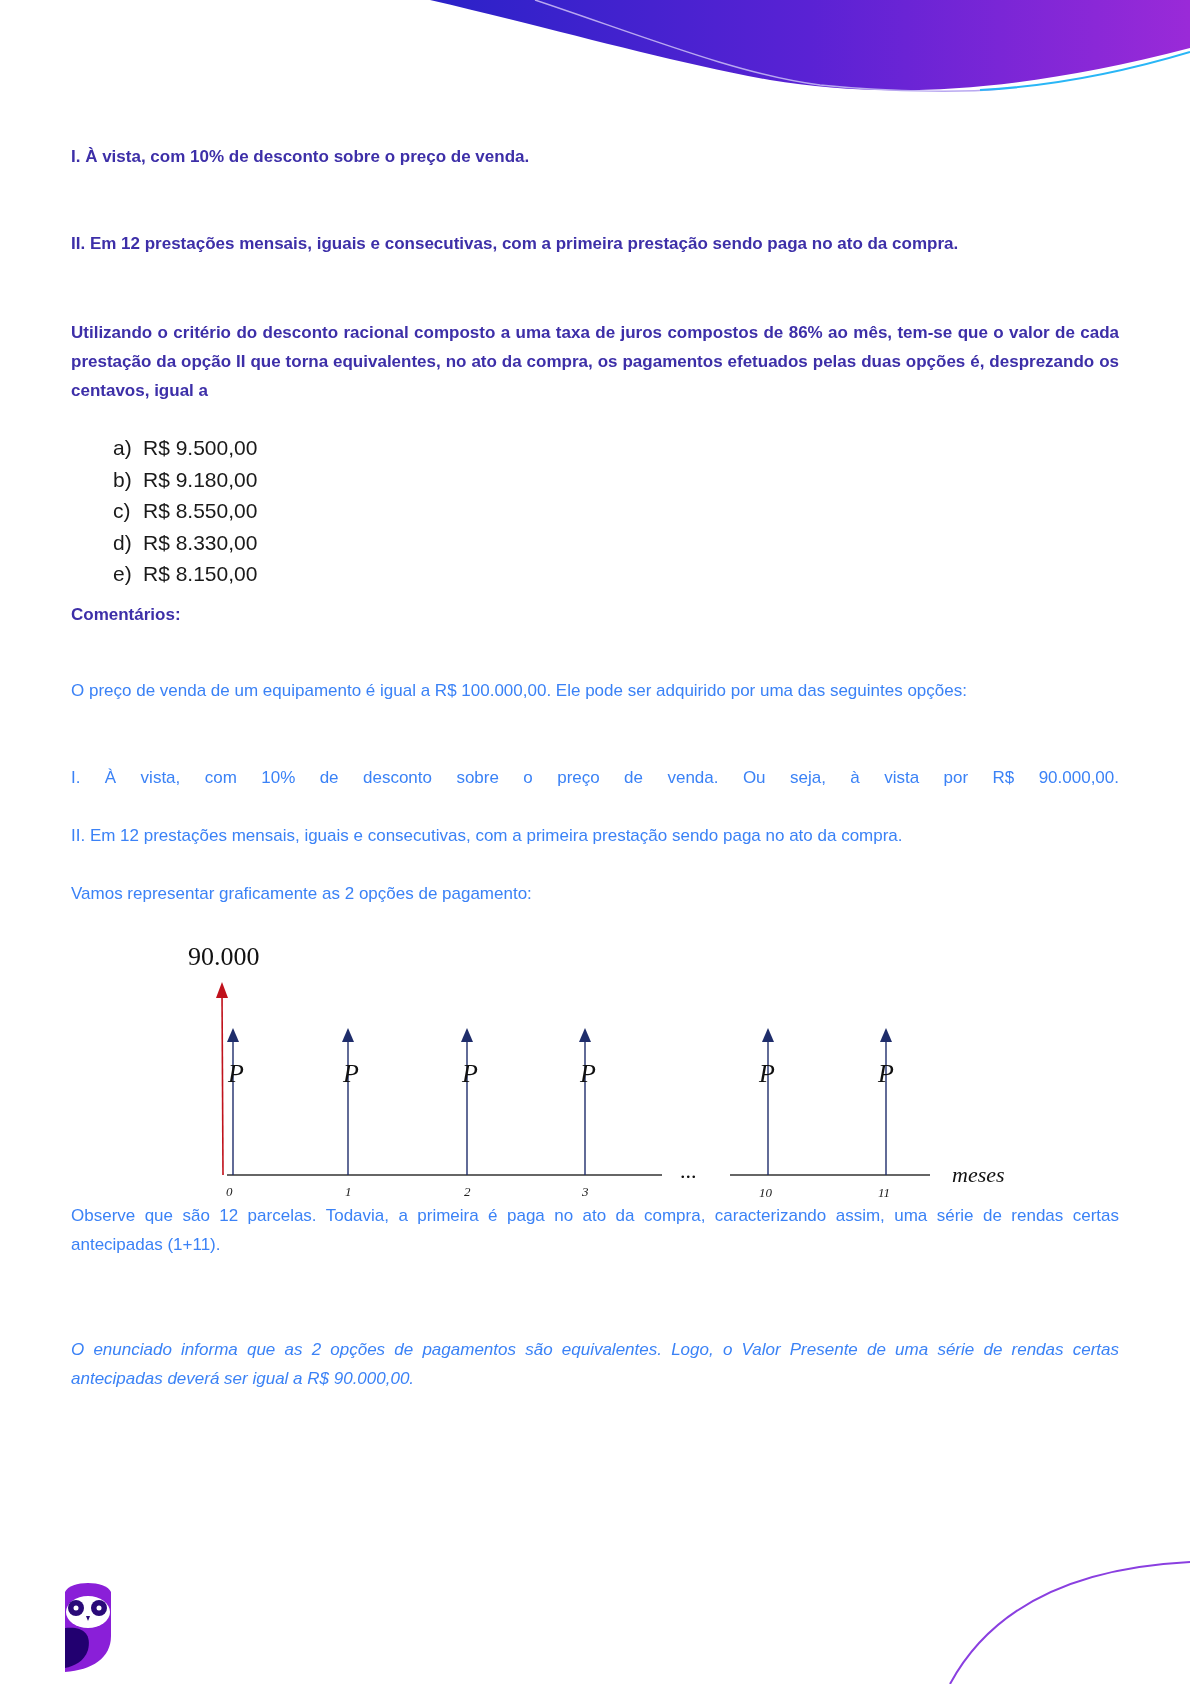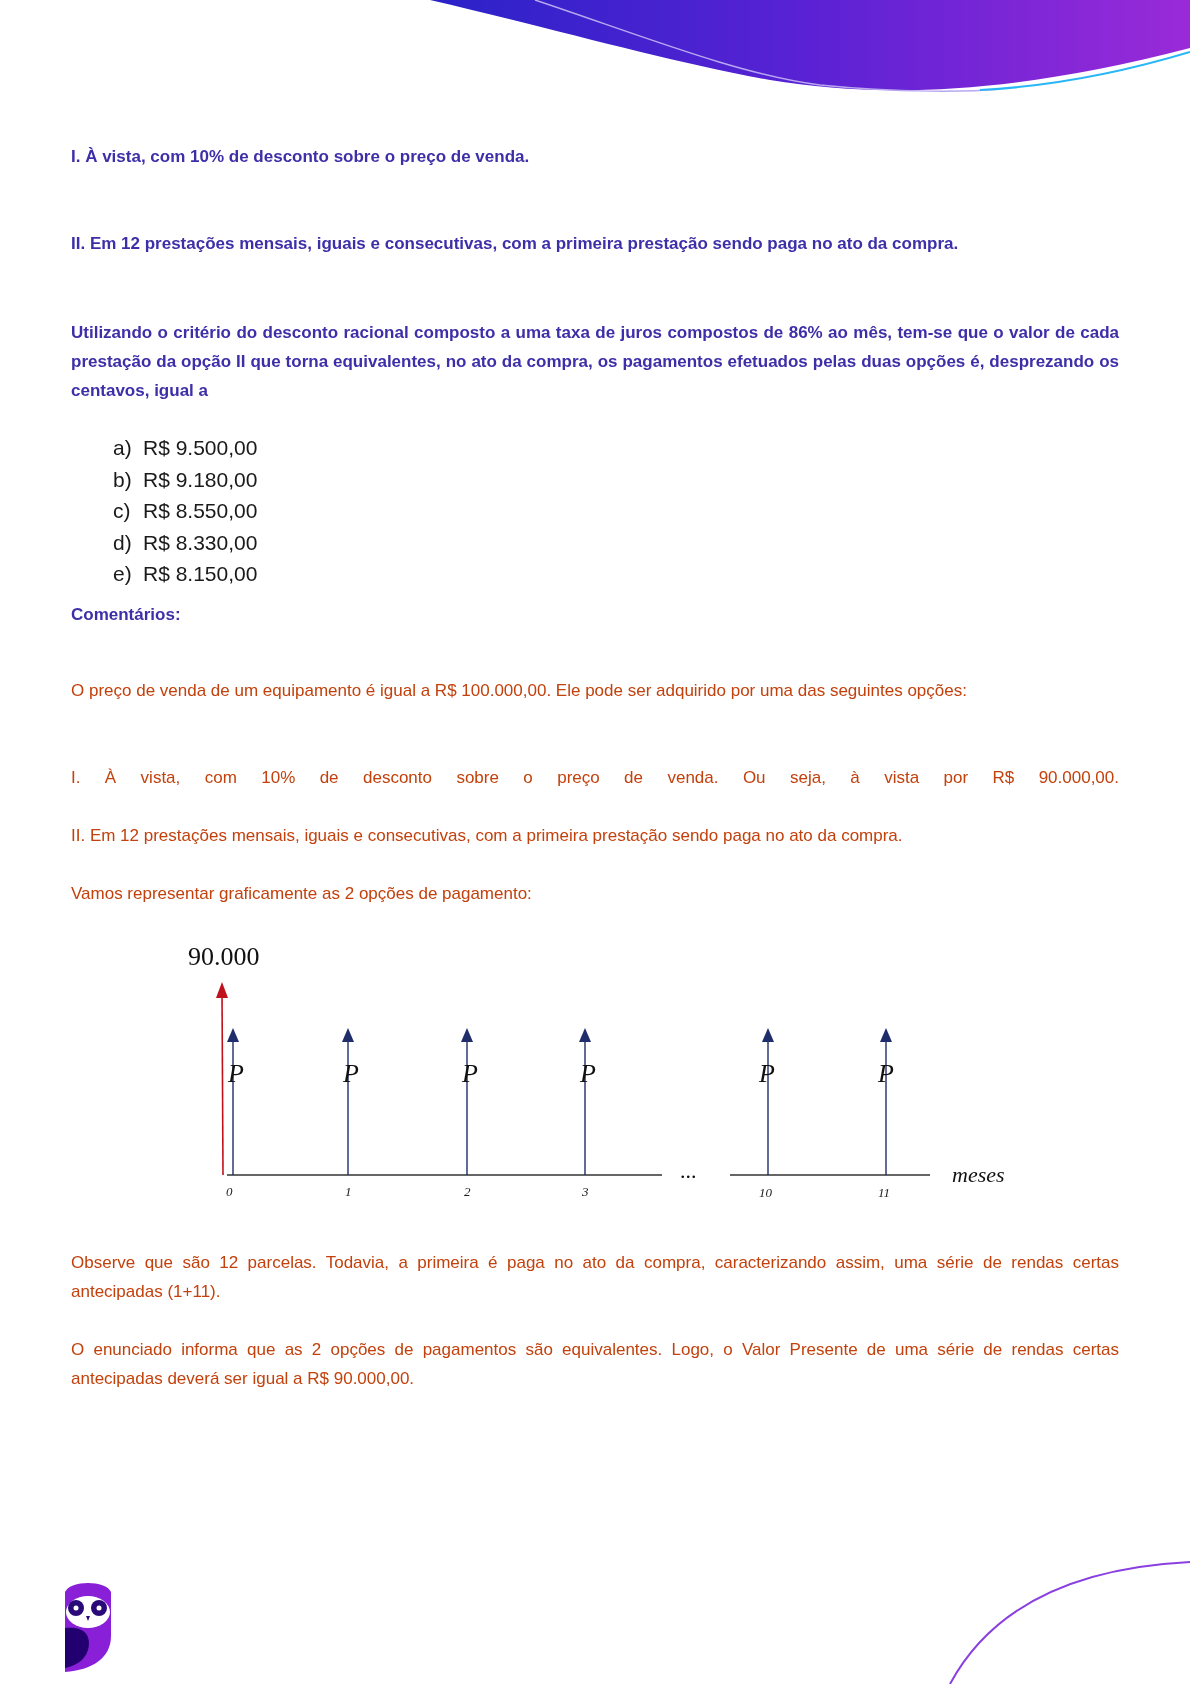--- a/index.html
+++ b/index.html
@@ -6,21 +6,21 @@
   html, body { width: 1190px; height: 1684px; background: #ffffff; overflow: hidden; }
   body { position: relative; font-family: "Liberation Sans", sans-serif; color: #1a1a1a; }
 
   .top-wave { position: absolute; left: 0; top: 0; width: 1190px; height: 100px; }
   .bottom-arc { position: absolute; left: 900px; top: 1540px; width: 290px; height: 144px; }
   .owl-logo { position: absolute; left: 62px; top: 1578px; width: 52px; height: 96px; }
 
   .content { position: absolute; left: 71px; top: 0; width: 1048px; }
   .p { position: absolute; left: 0; width: 1048px; font-size: 17px; line-height: 29px; text-align: justify; }
   .q { color: #3d2fa8; font-weight: bold; }
-  .normal { color: #c2410c; }
+  .normal { color: #3b82f6; }
 
   .options { position: absolute; left: 42px; top: 432px; }
   .opt { display: flex; height: 31.5px; font-size: 21px; line-height: 31.5px; color: #1a1a1a; }
   .opt-letter { width: 30px; }
 
   .diagram { position: absolute; left: 170px; top: 920px; width: 870px; height: 300px; }
   .diagram text { font-family: "Liberation Serif", serif; }
 </style>
 </head>
 <body>
@@ -64,22 +64,22 @@
         <span class="opt-letter">e)</span>
         <span>R$ 8.150,00</span>
       </div>
   </div>
 
   <div class="p q" style="top:600px;">Comentários:</div>
   <div class="p normal" style="top:676px;">O preço de venda de um equipamento é igual a R$ 100.000,00. Ele pode ser adquirido por uma das seguintes opções:</div>
   <div class="p normal" style="top:763px; text-align-last: justify;">I. À vista, com 10% de desconto sobre o preço de venda. Ou seja, à vista por R$ 90.000,00.</div>
   <div class="p normal" style="top:821px;">II. Em 12 prestações mensais, iguais e consecutivas, com a primeira prestação sendo paga no ato da compra.</div>
   <div class="p normal" style="top:879px;">Vamos representar graficamente as 2 opções de pagamento:</div>
-  <div class="p normal" style="top:1248px;">Observe que são 12 parcelas. Todavia, a primeira é paga no ato da compra, caracterizando assim, uma série de rendas certas antecipadas (1+11).</div>
-  <div class="p normal" style="top:1335px;">O enunciado informa que as 2 opções de pagamentos são equivalentes. Logo, o Valor Presente de uma série de rendas certas antecipadas deverá ser igual a R$ 90.000,00.</div>
+  <div class="p normal" style="top:1201px;">Observe que são 12 parcelas. Todavia, a primeira é paga no ato da compra, caracterizando assim, uma série de rendas certas antecipadas (1+11).</div>
+  <div class="p normal" style="top:1335px;font-style:italic;">O enunciado informa que as 2 opções de pagamentos são equivalentes. Logo, o Valor Presente de uma série de rendas certas antecipadas deverá ser igual a R$ 90.000,00.</div>
 </div>
 
 <svg class="diagram" viewBox="0 0 870 300">
   <defs>
     <marker id="arB" markerWidth="8" markerHeight="8" refX="4" refY="4" orient="auto">
       <path d="M0,8 L4,0 L8,8 Z" fill="#1f2d6b" transform="rotate(90 4 4)"></path>
     </marker>
   </defs>
 
   <text x="18" y="45" font-size="26" fill="#111">90.000</text>

